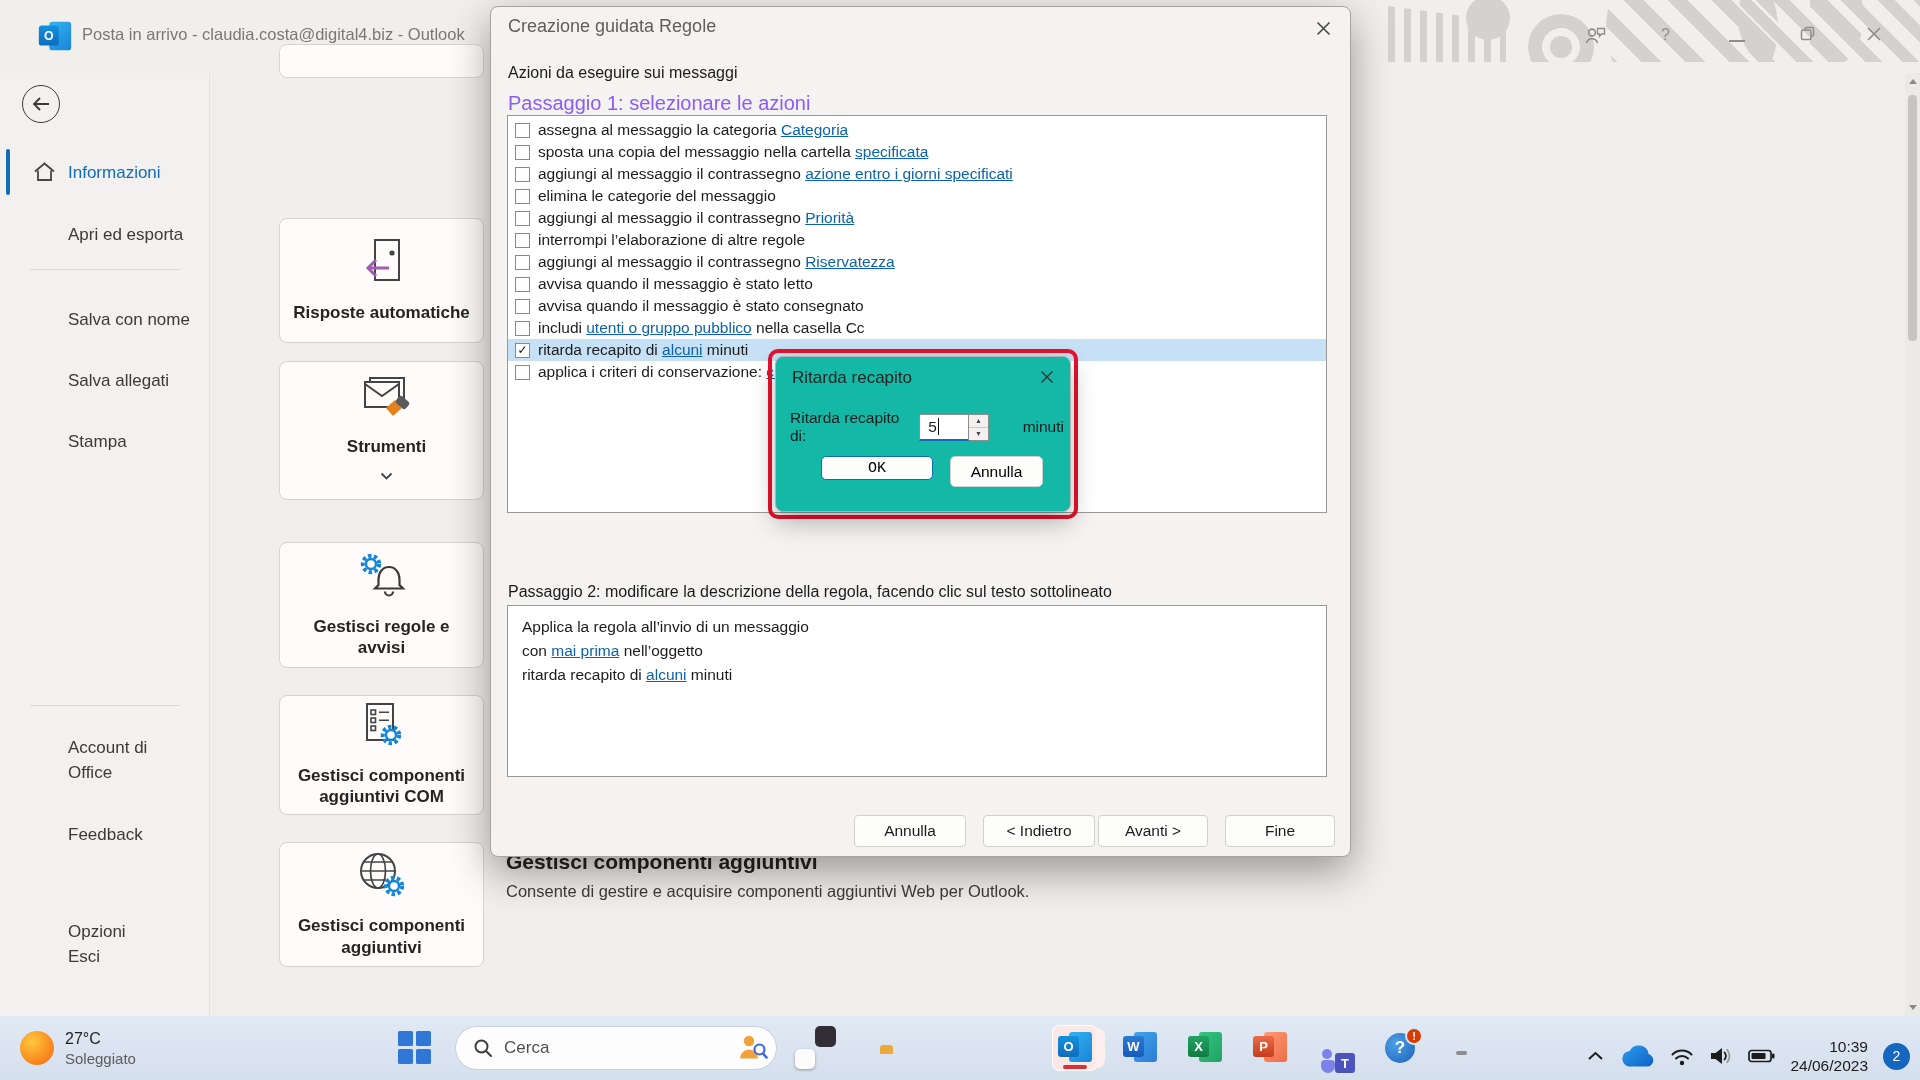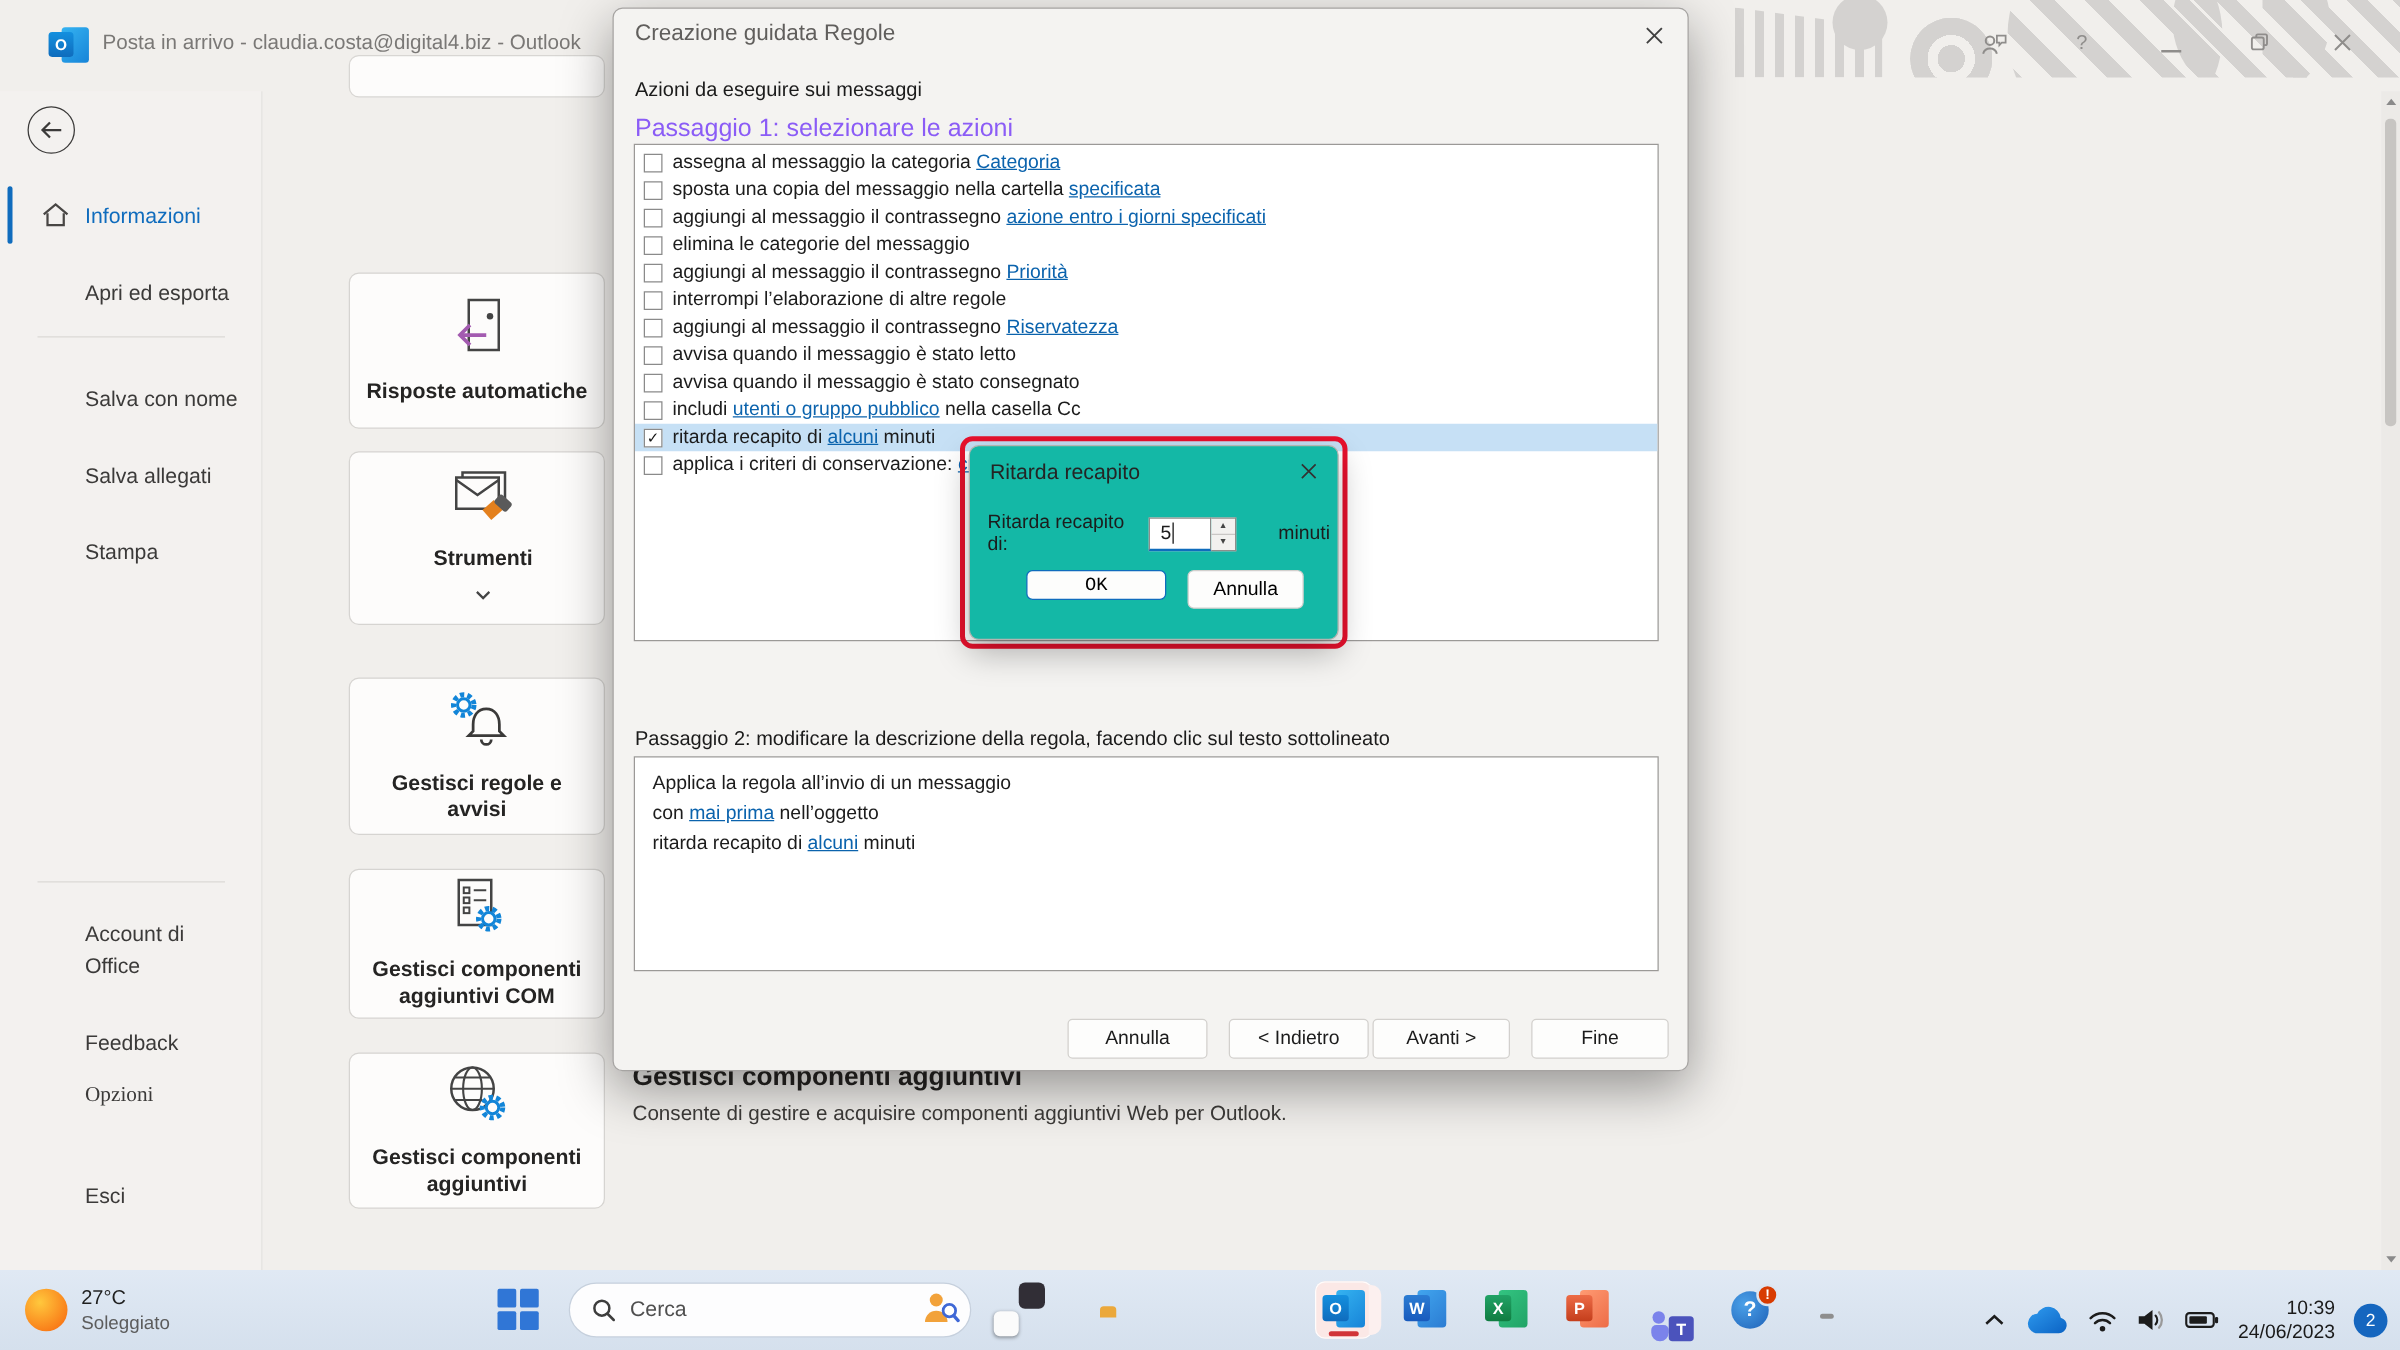--- a/index.html
+++ b/index.html
@@ -211,27 +211,27 @@
   </button>
   <div id="sidebar-items">
       <div class="sb-item active" style="top: 87px;">Informazioni</div>
       <div class="sb-accent" style="top: 76px; height: 46px;"></div>
       <span class="sb-icon" style="top: 88px;"><svg width="23" height="21" viewBox="0 0 23 21">
           <path d="M2 10.5 L11.5 2.5 L21 10.5" fill="none" stroke="#484644" stroke-width="1.8"></path>
           <path d="M5 9.5 v9.5 h13 v-9.5" fill="none" stroke="#484644" stroke-width="1.8"></path>
         </svg></span>
       <div class="sb-item" style="top: 149px;">Apri ed esporta</div>
       <div class="sb-div" style="top: 196px;"></div>
-      <div class="sb-item" style="top: 234px; text-align: right;">Salva con nome</div>
+      <div class="sb-item" style="top: 234px;">Salva con nome</div>
       <div class="sb-item" style="top: 295px;">Salva allegati</div>
       <div class="sb-item" style="top: 356px;">Stampa</div>
       <div class="sb-div" style="top: 632px;"></div>
       <div class="sb-item" style="top: 662px;">Account di Office</div>
       <div class="sb-item" style="top: 749px;">Feedback</div>
-      <div class="sb-item" style="top: 790px; font-family: Liberation Serif, serif;">Opzioni</div>
+      <div class="sb-item" style="top: 846px;">Opzioni</div>
       <div class="sb-item" style="top: 871px;">Esci</div>
     </div>
 </div>
 
 <div id="fragment-button"></div>
 <div id="backstage-buttons">
     <button class="bs-btn" style="top: 218px; height: 125px;">
       <span><svg width="46" height="50" viewBox="0 0 46 50">
           <rect x="16" y="3" width="24" height="40" fill="none" stroke="#444" stroke-width="2"></rect>
           <circle cx="33" cy="16" r="2.6" fill="#444"></circle>

